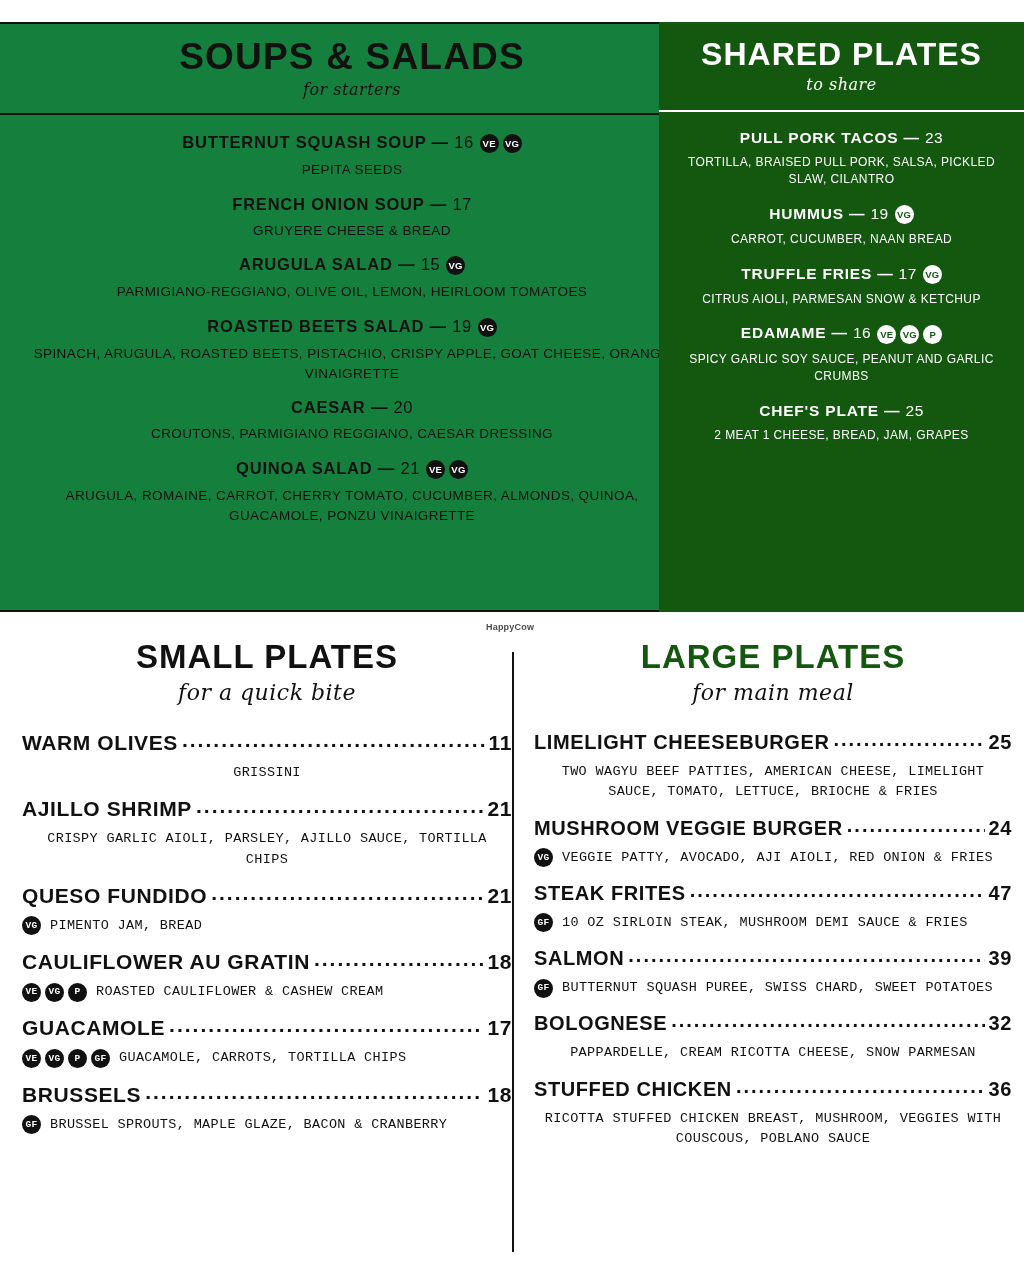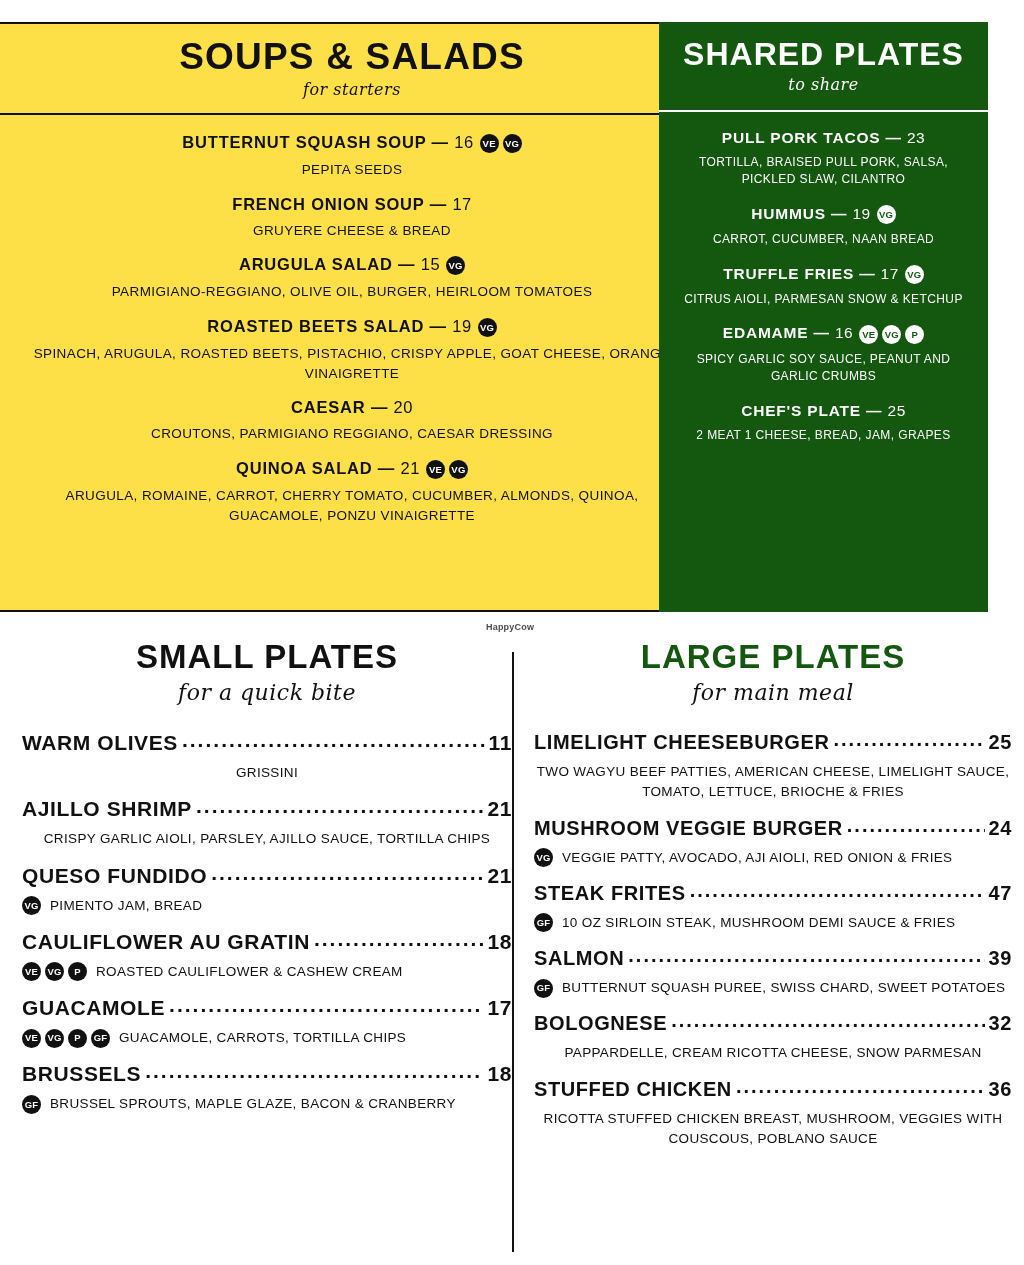--- a/index.html
+++ b/index.html
@@ -41,21 +41,21 @@
 
   
   .panel-soups {
     position: absolute;
     left: 0; top: 22px;
     width: 706px;
     border: 2px solid #111111;
     border-left: none;
     box-sizing: border-box;
     height: 590px;
-    background: #fde047;
+    background: #15803d;
   }
   .soups-head {
     border-bottom: 2px solid #111111;
     padding: 12px 0 14px 0;
     text-align: center;
   }
   .soups-title {
     font-size: 37px;
     font-weight: 800;
     letter-spacing: 1.2px;
@@ -80,21 +80,21 @@
     font-size: 13.5px;
     letter-spacing: 0.4px;
     margin-top: 7px;
     line-height: 1.45;
   }
 
   
   .panel-shared {
     position: absolute;
     left: 659px; top: 22px;
-    width: 329px;
+    width: 365px;
     height: 590px;
     background: #14570f;
     color: #ffffff;
     box-sizing: border-box;
   }
   .shared-head {
     text-align: center;
     padding: 14px 0 16px 0;
     border-bottom: 2px solid #ffffff;
   }
@@ -170,20 +170,21 @@
   }
   .row-line .price { font-weight: 800; }
   .row-desc {
     font-size: 13.5px;
     letter-spacing: 0.35px;
     line-height: 1.5;
     margin-top: 8px;
     display: flex;
     align-items: center;
     flex-wrap: wrap;
+    font-family: Liberation Mono, monospace;
   }
   .row-desc.center { justify-content: center; text-align: center; }
   .row-desc .txt { display: inline-block; }
   .row-desc .badges { margin-left: 0; margin-right: 9px; }
 
   .col-large .row-line { font-size: 20px; }
   .col-large .row-desc { justify-content: flex-start; }
   .col-large .row-desc.center { justify-content: center; }
 </style>
 </head>
@@ -205,21 +206,21 @@
           <div class="item-desc">PEPITA SEEDS</div>
         </div>
         <div class="item">
           <div class="item-name">FRENCH ONION SOUP — <span class="price">17</span></div>
           <div class="item-desc">GRUYERE CHEESE &amp; BREAD</div>
         </div>
         <div class="item">
           <div class="item-name">ARUGULA SALAD — <span class="price">15</span><span class="badges ">
               <span class="badge">VG</span>
             </span></div>
-          <div class="item-desc">PARMIGIANO-REGGIANO, OLIVE OIL, BURGER, HEIRLOOM TOMATOES</div>
+          <div class="item-desc">PARMIGIANO-REGGIANO, OLIVE OIL, LEMON, HEIRLOOM TOMATOES</div>
         </div>
         <div class="item">
           <div class="item-name">ROASTED BEETS SALAD — <span class="price">19</span><span class="badges ">
               <span class="badge">VG</span>
             </span></div>
           <div class="item-desc">SPINACH, ARUGULA, ROASTED BEETS, PISTACHIO, CRISPY APPLE, GOAT CHEESE, ORANGE VINAIGRETTE</div>
         </div>
         <div class="item">
           <div class="item-name">CAESAR — <span class="price">20</span></div>
           <div class="item-desc">CROUTONS, PARMIGIANO REGGIANO, CAESAR DRESSING</div>

